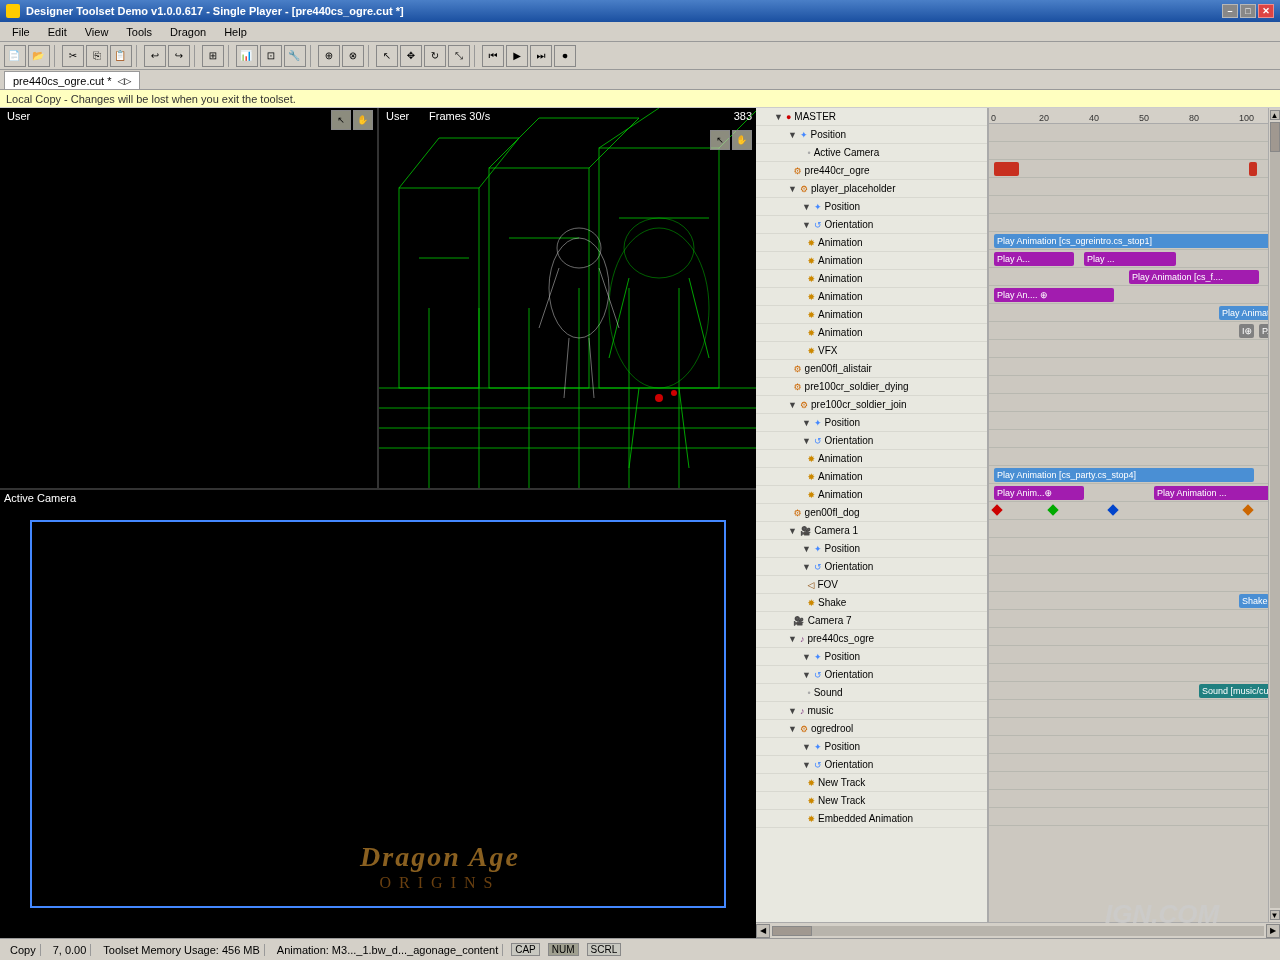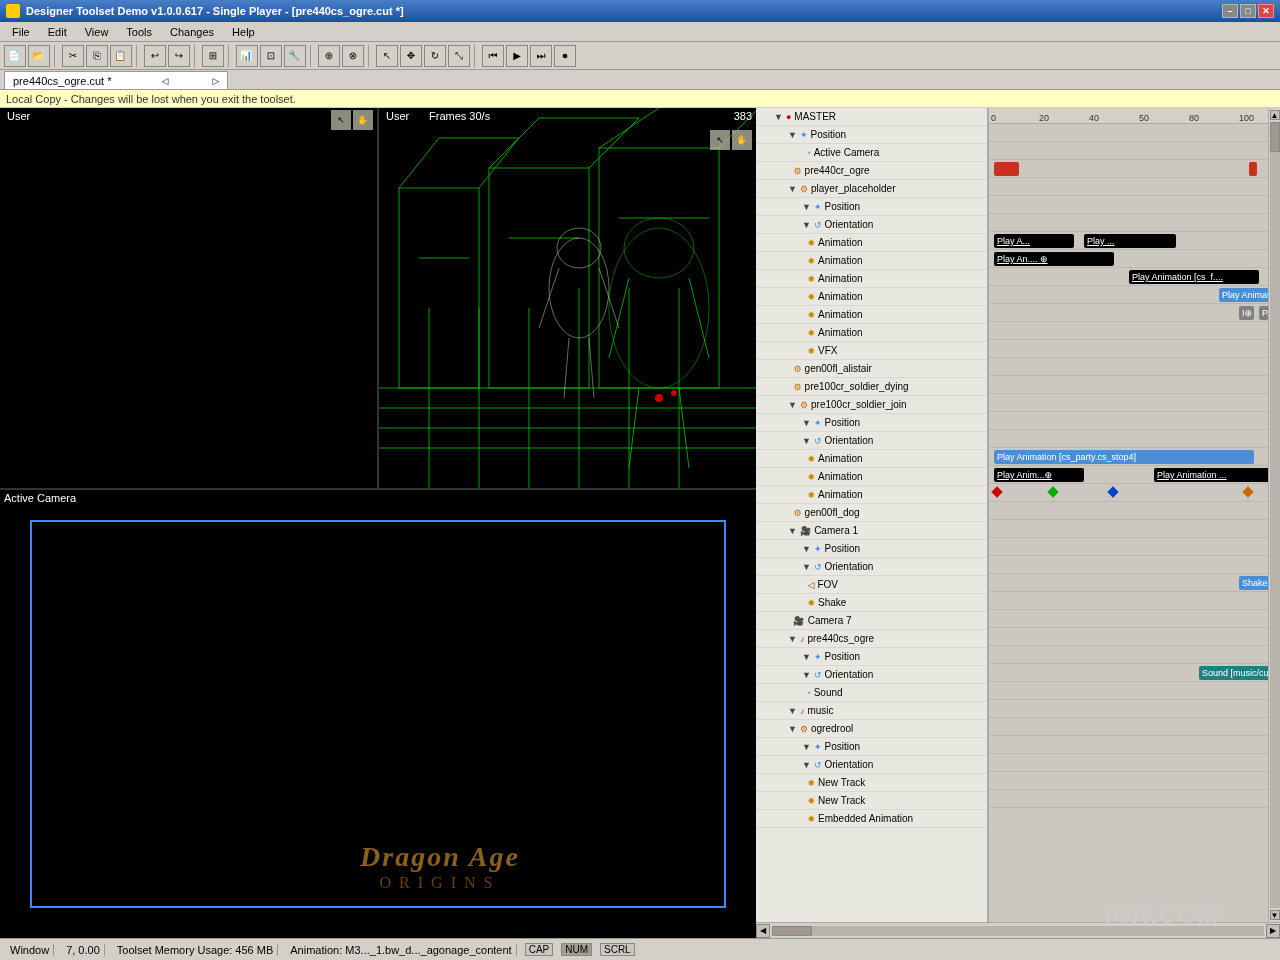--- a/index.html
+++ b/index.html
@@ -66,21 +66,21 @@
       gap: 2px;
     }
     .tab {
       background: #e8e4dc;
       border: 1px solid #999;
       border-bottom: none;
       padding: 2px 8px;
       font-size: 11px;
       cursor: pointer;
       height: 18px;
-      display: flex; align-items: center; gap: 44px;
+      display: flex; align-items: center;
     }
     .tab.active { background: #fff; }
 
     
     #warning-bar {
       background: #ffffc0;
       height: 18px;
       display: flex;
       align-items: center;
       padding: 0 6px;
@@ -262,21 +262,21 @@
       border-radius: 2px;
       font-size: 9px;
       display: flex;
       align-items: center;
       padding: 0 3px;
       white-space: nowrap;
       overflow: hidden;
     }
 
     .kf-blue { background: #4a8fd4; color: white; }
-    .kf-green { background: #000000; color: white; text-decoration: underline; }
+    .kf-green { background: #a21caf; color: white; }
     .kf-red { background: #c83020; color: white; }
     .kf-teal { background: #208080; color: white; }
     .kf-gray { background: #808080; color: white; }
 
     
     .kf-diamond {
       position: absolute;
       top: 4px;
       width: 8px; height: 8px;
       transform: rotate(45deg);
@@ -403,21 +403,21 @@
     <div class="win-btn max">□</div>
     <div class="win-btn close">✕</div>
   </div>
 </div>
 
 <div id="menu-bar">
   <span class="menu-item">File</span>
   <span class="menu-item">Edit</span>
   <span class="menu-item">View</span>
   <span class="menu-item">Tools</span>
-  <span class="menu-item">Changes</span>
+  <span class="menu-item">Dragon</span>
   <span class="menu-item">Help</span>
 </div>
 
 <div id="toolbar">
   <div class="toolbar-btn">📄</div>
   <div class="toolbar-btn">📂</div>
   <div class="toolbar-sep"></div>
   <div class="toolbar-btn">✂</div>
   <div class="toolbar-btn">⎘</div>
   <div class="toolbar-btn">📋</div>
@@ -852,28 +852,31 @@
         <div class="timeline-row"></div>
             <div class="timeline-row"></div>
             <div class="timeline-row">
               <div class="keyframe-block kf-red" style="left: 5px; width: 25px;"></div>
               <div class="keyframe-block kf-red" style="left: 260px; width: 8px;"></div>
             </div>
             <div class="timeline-row"></div>
             <div class="timeline-row"></div>
             <div class="timeline-row"></div>
             <div class="timeline-row">
+              <div class="keyframe-block kf-blue" style="left: 5px; width: 280px;">Play Animation [cs_ogreintro.cs_stop1]</div>
+            </div>
+            <div class="timeline-row">
               <div class="keyframe-block kf-green" style="left: 5px; width: 80px;">Play A...</div>
               <div class="keyframe-block kf-green" style="left: 95px; width: 92px;">Play ...</div>
             </div>
             <div class="timeline-row">
+              <div class="keyframe-block kf-green" style="left: 140px; width: 130px;">Play Animation [cs_f....</div>
+            </div>
+            <div class="timeline-row">
               <div class="keyframe-block kf-green" style="left: 5px; width: 120px;">Play An.... ⊕</div>
-            </div>
-            <div class="timeline-row">
-              <div class="keyframe-block kf-green" style="left: 140px; width: 130px;">Play Animation [cs_f....</div>
             </div>
             <div class="timeline-row">
               <div class="keyframe-block kf-blue" style="left: 230px; width: 60px;">Play Animatio...</div>
             </div>
             <div class="timeline-row">
               <div class="keyframe-block kf-gray" style="left: 250px; width: 15px;">I⊕</div>
               <div class="keyframe-block kf-gray" style="left: 270px; width: 15px;">P.⊕</div>
             </div>
             <div class="timeline-row"></div>
             <div class="timeline-row"></div>
@@ -933,21 +936,21 @@
       <div class="scroll-track">
         <div class="scroll-thumb"></div>
       </div>
       <div class="scroll-arrow">▶</div>
     </div>
   </div>
 
 </div>
 
 <div id="status-bar">
-  <span class="status-item">Window</span>
+  <span class="status-item">Copy</span>
   <span class="status-item">7, 0.00</span>
   <span class="status-item">Toolset Memory Usage: 456 MB</span>
   <span class="status-item">Animation: M3..._1.bw_d..._agonage_content</span>
   <span class="caps-btn">CAP</span>
   <span class="caps-btn active">NUM</span>
   <span class="caps-btn">SCRL</span>
 </div>
 
 <div id="ign-watermark">
   <svg width="160" height="40" xmlns="http://www.w3.org/2000/svg">

